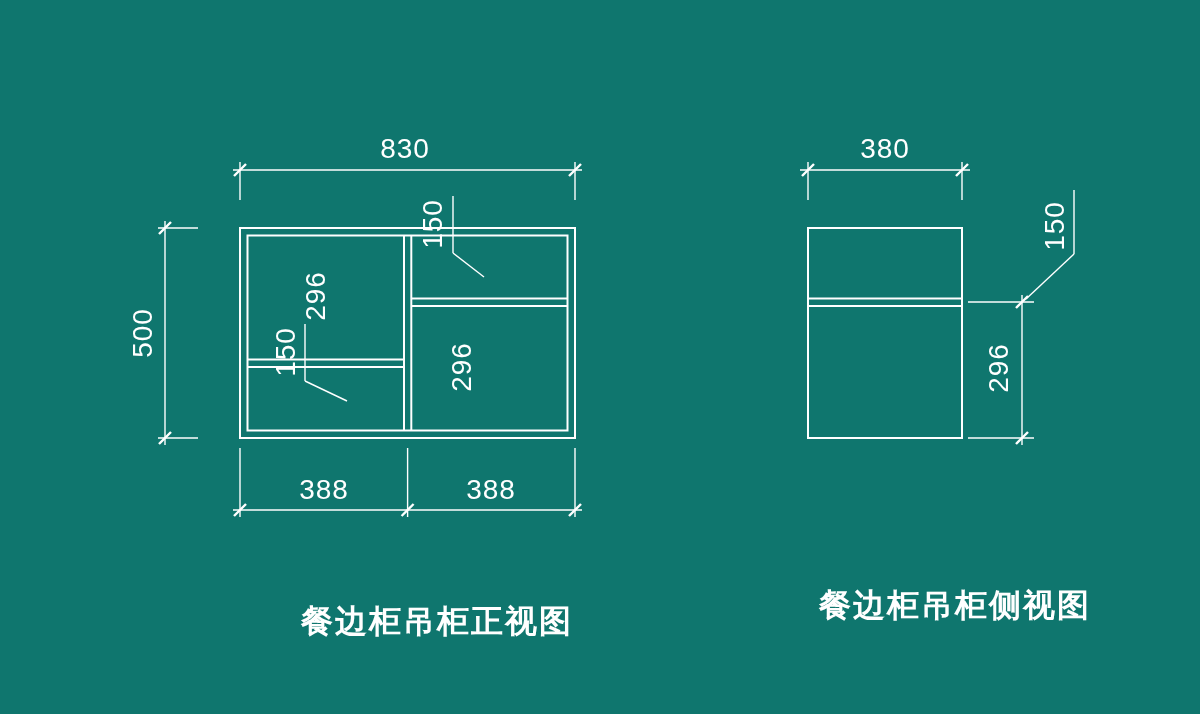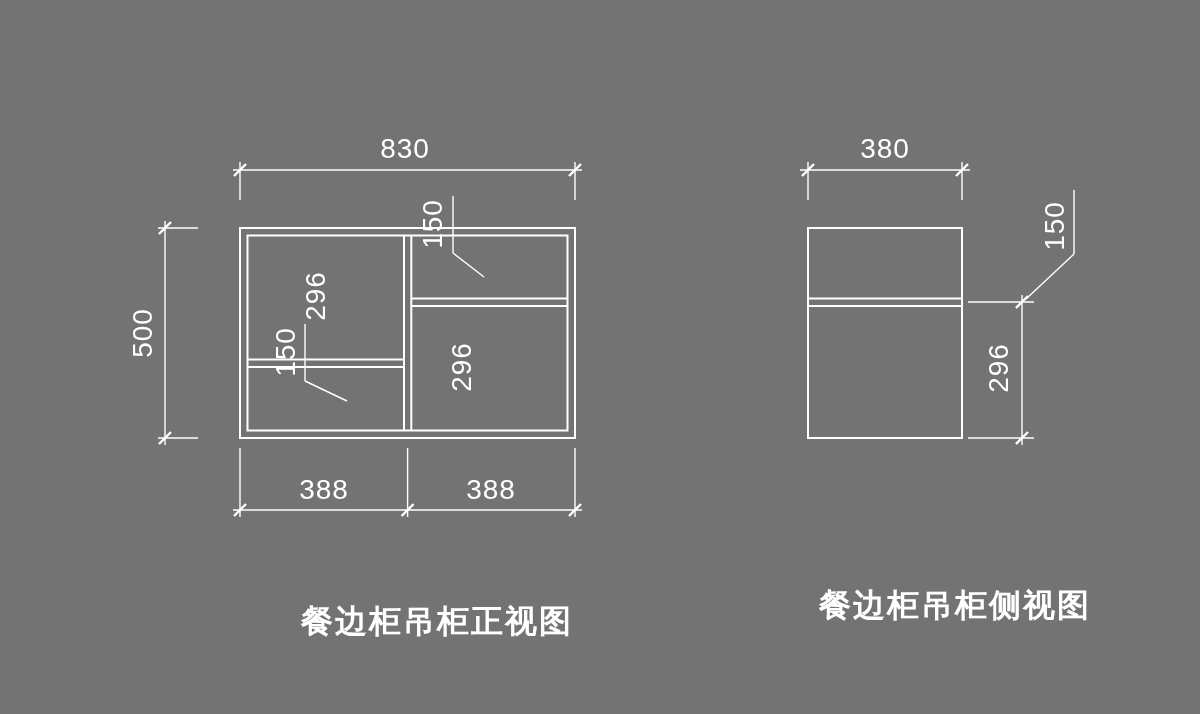--- a/index.html
+++ b/index.html
@@ -7,21 +7,21 @@
     padding: 0;
     width: 1200px;
     height: 714px;
     background: #000000;
     overflow: hidden;
   }
   .canvas {
     position: relative;
     width: 1200px;
     height: 714px;
-    background: #737373;
+    background: #0f766e;
   }
   svg { display: block; }
   .dimtext text {
     font-family: "Liberation Sans", "DejaVu Sans", sans-serif;
     font-size: 28px;
     letter-spacing: 1px;
   }
   .caption {
     font-family: "Liberation Sans", "DejaVu Sans", sans-serif;
     font-size: 32px;

